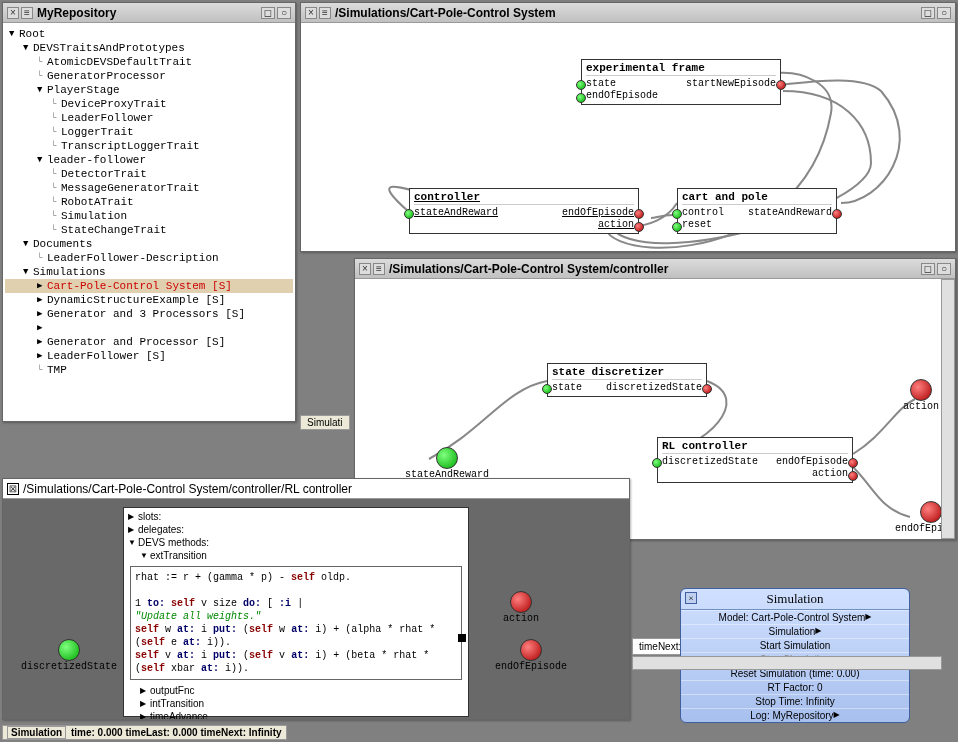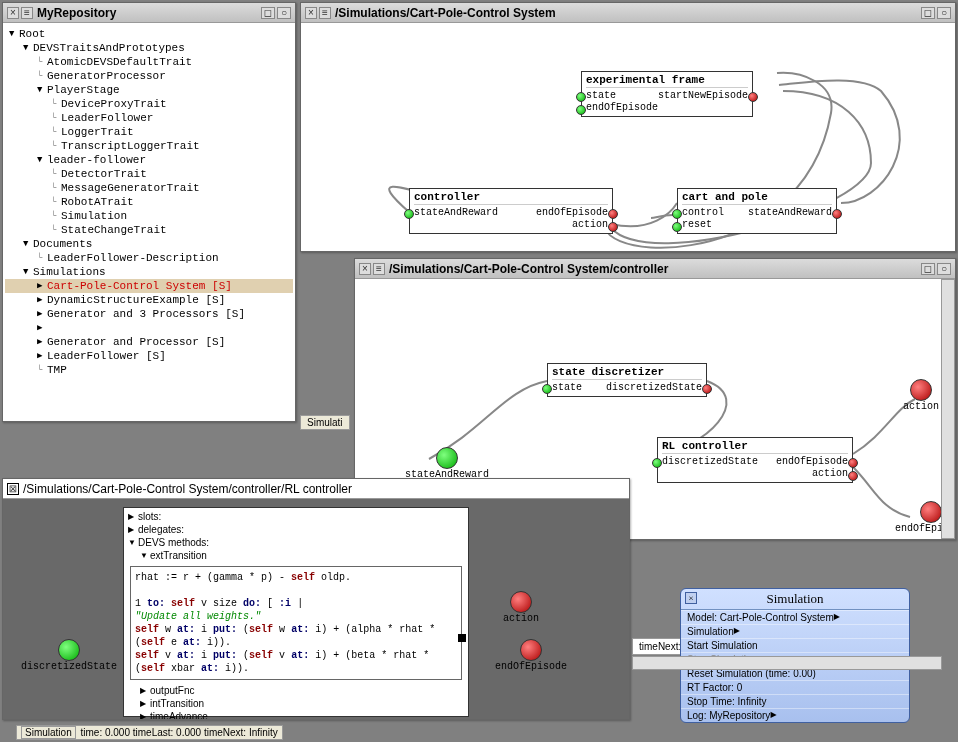--- a/index.html
+++ b/index.html
@@ -34,21 +34,21 @@
 .code-tree .r { display: flex; align-items: center; gap: 2px; cursor: pointer; }
 .code-tree .r .ar { width: 8px; font-size: 8px; }
 .code-body { border: 1px solid #666; margin: 2px 6px; padding: 4px; font-family: "Courier New", monospace; font-size: 10px; line-height: 13px; background: #fff; position: relative; }
 .code-body .kw { color: #800; font-weight: bold; }
 .code-body .msg { color: #006; font-weight: bold; }
 .code-body .cmt { color: #080; font-style: italic; }
 .statusbar { position: absolute; bottom: 0; left: 0; background: #ece9d8; border: 1px solid #999; padding: 1px 4px; font-size: 10px; white-space: nowrap; }
 .sim-panel { position: absolute; background: linear-gradient(#d0e0ff, #a8c0ee); border: 1px solid #4060a0; border-radius: 6px; font-size: 10px; }
 .sim-title { text-align: center; font-family: "Georgia", serif; font-size: 13px; padding: 2px; border-bottom: 1px solid #7090c0; position: relative; }
 .sim-close { position: absolute; left: 4px; top: 3px; width: 12px; height: 12px; border: 1px solid #4060a0; background: #c0d0f0; font-size: 9px; line-height: 10px; text-align: center; cursor: pointer; }
-.sim-row { padding: 1px 6px; border-top: 1px solid rgba(255,255,255,0.4); display: flex; justify-content: flex-start; cursor: pointer; }
+.sim-row { padding: 1px 6px; border-top: 1px solid rgba(255,255,255,0.4); display: flex; justify-content: center; cursor: pointer; }
 .sim-row.disabled { color: #888; }
 .sim-row .chev { font-size: 8px; }
 .scroll-stub { position: absolute; background: #e0e0e0; border: 1px solid #999; }
 .tab-stub { position: absolute; background: #ece9d8; border: 1px solid #999; font-size: 10px; padding: 1px 6px; }
 </style>
 </head>
 <body>
 
 <div class="window" style="left:2px; top:2px; width:294px; height:420px;">
   <div class="titlebar">
@@ -179,36 +179,36 @@
   </div>
   <div class="canvas">
     <svg class="wires" width="656" height="230">
       <path d="M 310 187 C 260 240, 500 260, 530 90 C 535 60, 500 48, 476 50" stroke="#888" stroke-width="2" fill="none"></path>
       <path d="M 310 201 C 350 210, 370 190, 376 180" stroke="#888" stroke-width="2" fill="none"></path>
       <path d="M 482 68 C 540 68, 570 100, 570 140 C 570 185, 350 250, 310 205 C 200 215, 30 120, 108 189" stroke="#888" stroke-width="2" fill="none"></path>
       <path d="M 540 180 C 580 180, 625 120, 580 68 C 560 50, 500 60, 478 62" stroke="#888" stroke-width="2" fill="none"></path>
       <path d="M 372 192 C 360 192, 355 195, 350 195" stroke="#888" stroke-width="2" fill="none"></path>
     </svg>
 
-    <div class="node" style="left:280px; top:48px; width:172px;">
+    <div class="node" style="left:280px; top:36px; width:200px;">
       <div class="nh">experimental frame</div>
       <div class="prow">
           <span>state</span>
           <span>startNewEpisode</span>
         </div>
       <div class="prow">
           <span>endOfEpisode</span>
           <span></span>
         </div>
       <div class="port g" style="left:-6px; top:20px;"></div>
       <div class="port g" style="left:-6px; top:33px;"></div>
       <div class="port r" style="right:-6px; top:20px;"></div>
     </div>
 
-    <div class="node" style="left:108px; top:165px; width:204px;">
+    <div class="node" style="left:108px; top:165px; width:230px;text-decoration:underline;">
       <div class="nh">controller</div>
       <div class="prow">
           <span>stateAndReward</span>
           <span>endOfEpisode</span>
         </div>
       <div class="prow">
           <span></span>
           <span>action</span>
         </div>
       <div class="port g" style="left:-6px; top:20px;"></div>
@@ -391,16 +391,16 @@
       </div>
       <div class="sim-row">
         <span>Log: MyRepository</span>
         <span class="chev">▶</span>
       </div>
     </div>
 </div>
 
 <div class="scroll-stub" style="left:632px; top:656px; width:310px; height:14px;"></div>
 
-<div class="statusbar" style="left:16px; bottom:2px;">
+<div class="statusbar" style="left:2px; bottom:2px;font-weight:bold;">
   <span style="border:1px solid #999; padding:0 3px; margin-right:2px;">Simulation</span>
   <span>time: 0.000 timeLast: 0.000 timeNext: Infinity</span>
 </div>
 
 </body></html>

